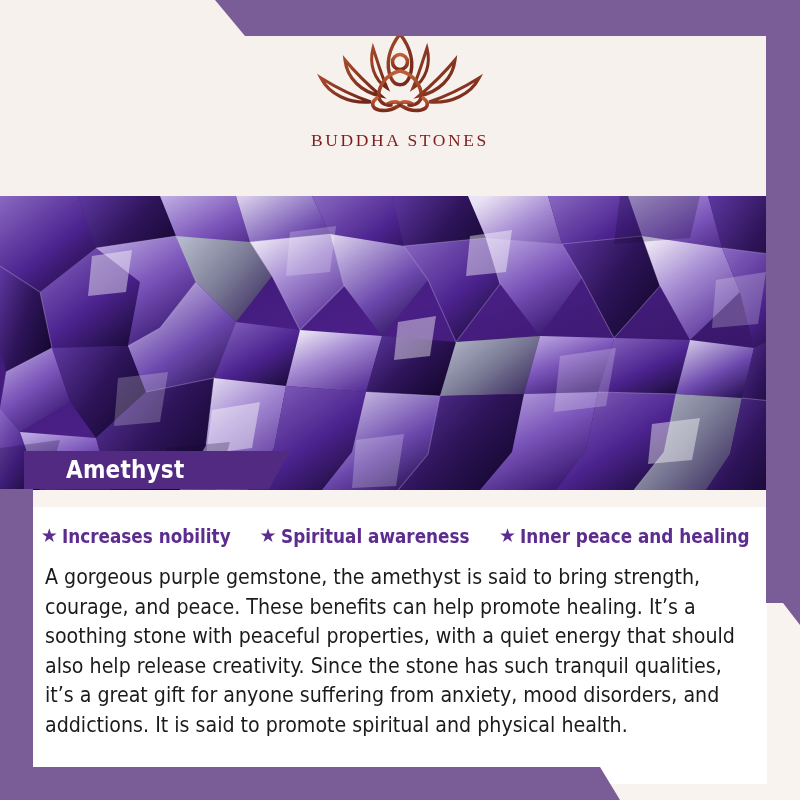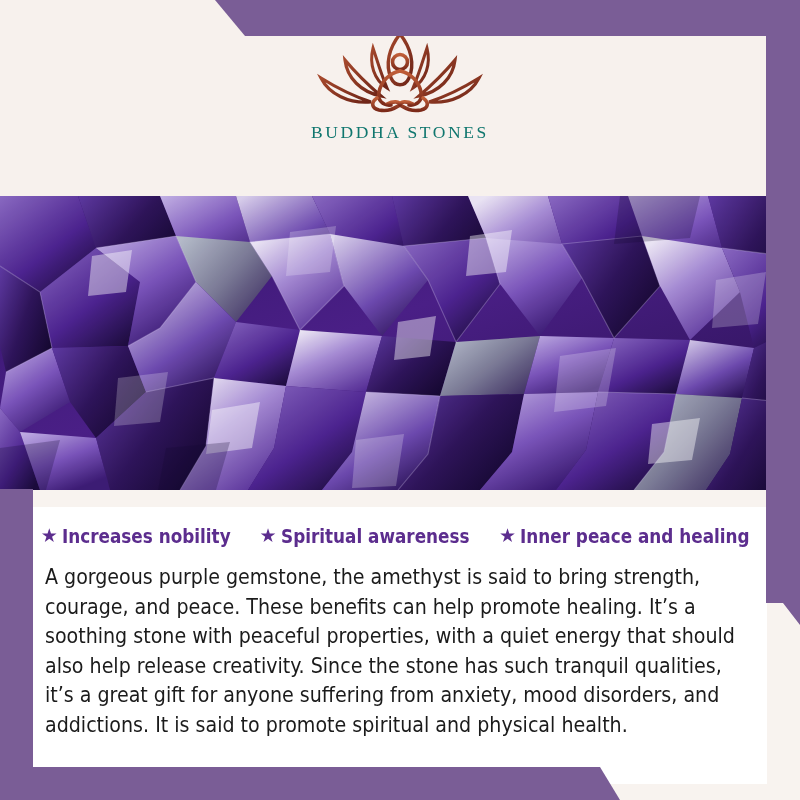--- a/index.html
+++ b/index.html
@@ -65,25 +65,25 @@
     left: 0; top: 26px;
     width: 800px;
     text-align: center;
   }
   .logo-mark {
     display: block;
     margin: 0 auto;
   }
   .logo-text {
     display: block;
-    margin-top: 4px;
+    margin-top: 12px;
     font-family: "Liberation Serif", serif;
     font-size: 17.5px;
     letter-spacing: 2.6px;
-    color: #0f766e;
+    color: #7f1d1d;
     font-weight: 400;
   }
 
   
   .title-band {
     position: absolute;
     left: 115px; top: 142px;
     width: 570px; height: 54px;
     background: #fbf6f2;
     z-index: 5;
@@ -346,20 +346,23 @@
           <path d="M89,45 C100,47 108,56 110,66 C112,74 106,80 98,79"></path>
           <path d="M66,72 C60,76 60,82 68,84 C78,86 84,82 89,79 C94,82 100,86 110,84 C118,82 118,76 112,72"></path>
           <path d="M76,78 C82,75 89,75 89,79 C89,75 96,75 102,78"></path>
         </g>
       </svg>
       <span class="logo-text">BUDDHA STONES</span>
     </div>
   </div>
 
 
+  <div class="stone-banner">
+    <span class="stone-name">Amethyst</span>
+  </div>
 
   <div class="content">
     <div class="content-inner">
 
       <div class="features">
         <div class="feature">
           <span class="star-icon">★</span>
           <span class="feature-label">Increases nobility</span>
         </div>
         <div class="feature">

